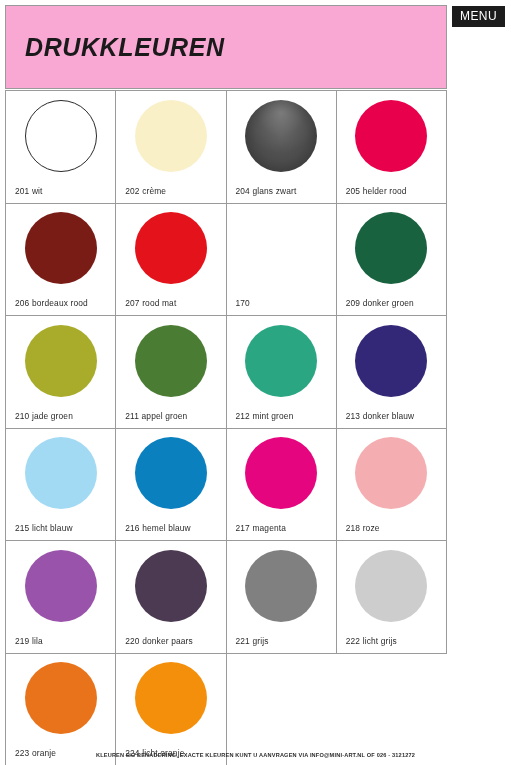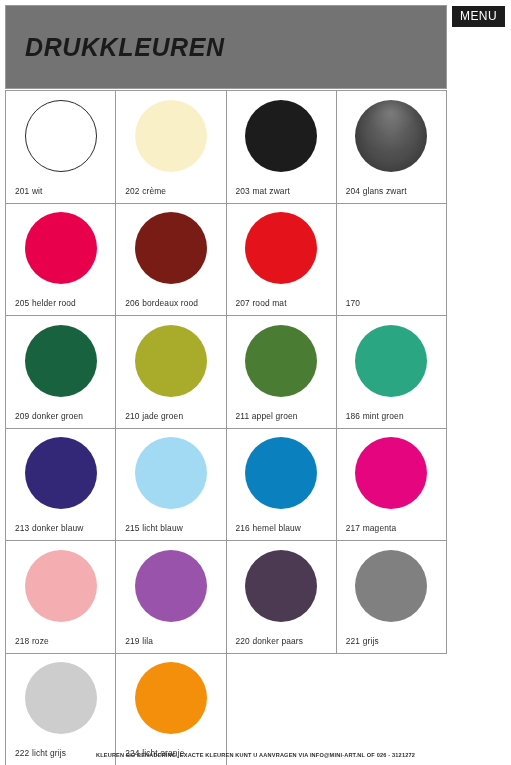--- a/index.html
+++ b/index.html
@@ -38,21 +38,21 @@
   }
   
   .title-panel {
     position: absolute;
     left: 5px;
     top: 5px;
     width: 442px;
     height: 84px;
     border: 1px solid #9a9a9a;
     box-sizing: border-box;
-    background: #737373;
+    background: #f9a8d4;
   }
   .title-text {
     position: absolute;
     left: 19px;
     top: 27px;
     font-size: 25px;
     font-weight: bold;
     font-style: italic;
     letter-spacing: 0.6px;
     color: #1a1a1a;
@@ -149,26 +149,20 @@
         <div class="cell-label">201 wit</div>
       </div>
       <div class="cell">
         <div class="swatch-area">
           <div class="swatch" style="background: rgb(250, 240, 200);"></div>
         </div>
         <div class="cell-label">202 crème</div>
       </div>
       <div class="cell">
         <div class="swatch-area">
-          <div class="swatch" style="background: rgb(28, 28, 28);"></div>
-        </div>
-        <div class="cell-label">203 mat zwart</div>
-      </div>
-      <div class="cell">
-        <div class="swatch-area">
           <div class="swatch gloss"></div>
         </div>
         <div class="cell-label">204 glans zwart</div>
       </div>
       <div class="cell">
         <div class="swatch-area">
           <div class="swatch" style="background: rgb(232, 0, 76);"></div>
         </div>
         <div class="cell-label">205 helder rood</div>
       </div>
@@ -205,21 +199,21 @@
       <div class="cell">
         <div class="swatch-area">
           <div class="swatch" style="background: rgb(75, 124, 51);"></div>
         </div>
         <div class="cell-label">211 appel groen</div>
       </div>
       <div class="cell">
         <div class="swatch-area">
           <div class="swatch" style="background: rgb(42, 166, 131);"></div>
         </div>
-        <div class="cell-label">186 mint groen</div>
+        <div class="cell-label">212 mint groen</div>
       </div>
       <div class="cell">
         <div class="swatch-area">
           <div class="swatch" style="background: rgb(51, 40, 120);"></div>
         </div>
         <div class="cell-label">213 donker blauw</div>
       </div>
       <div class="cell">
         <div class="swatch-area">
           <div class="swatch" style="background: rgb(162, 218, 244);"></div>
@@ -263,20 +257,26 @@
         <div class="cell-label">221 grijs</div>
       </div>
       <div class="cell">
         <div class="swatch-area">
           <div class="swatch" style="background: rgb(205, 205, 205);"></div>
         </div>
         <div class="cell-label">222 licht grijs</div>
       </div>
       <div class="cell">
         <div class="swatch-area">
+          <div class="swatch" style="background: rgb(232, 115, 26);"></div>
+        </div>
+        <div class="cell-label">223 oranje</div>
+      </div>
+      <div class="cell">
+        <div class="swatch-area">
           <div class="swatch" style="background: rgb(244, 143, 12);"></div>
         </div>
         <div class="cell-label">224 licht oranje</div>
       </div>
     </div>
 
   <div class="footer">KLEUREN BIJ BENADERING, EXACTE KLEUREN KUNT U AANVRAGEN VIA INFO@MINI-ART.NL OF 026 - 3121272</div>
 
 </div>
 

